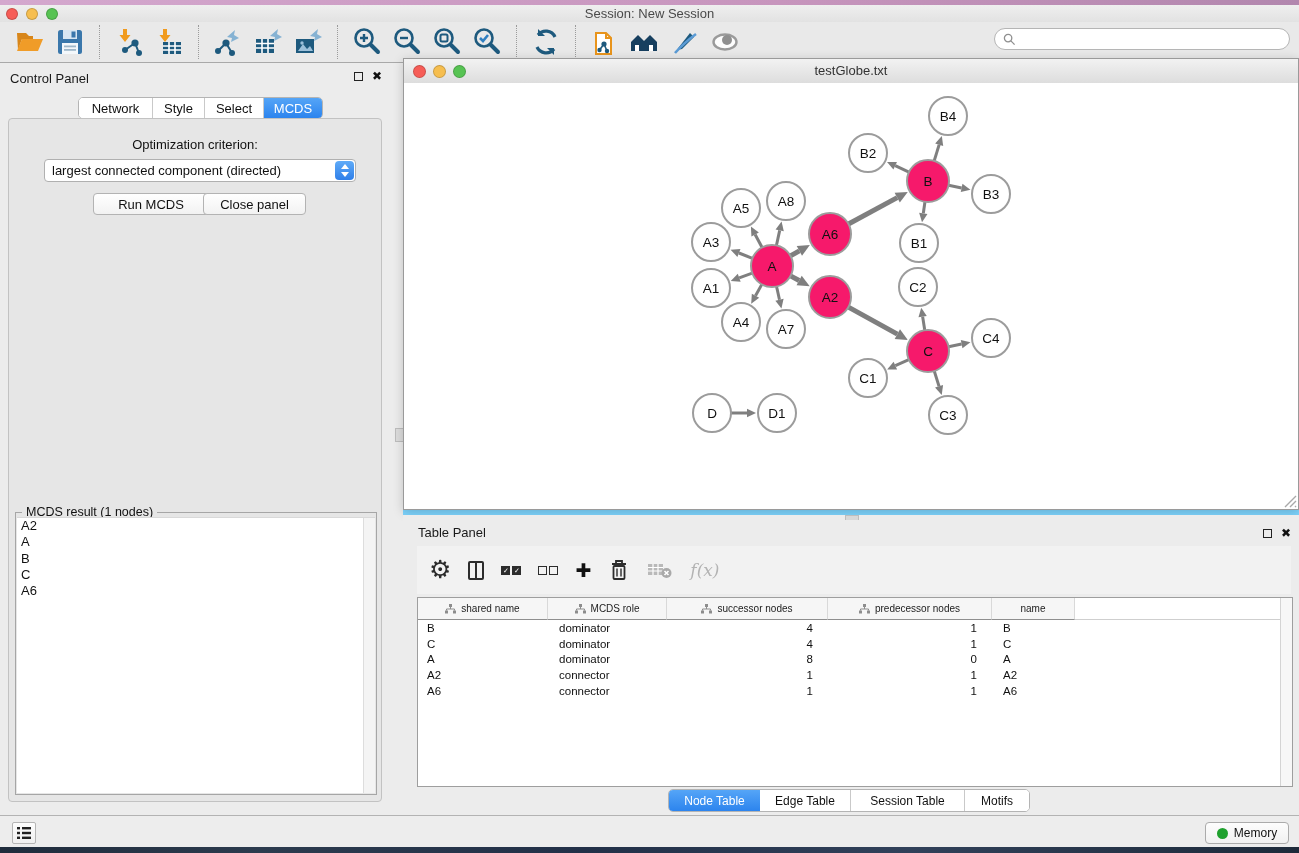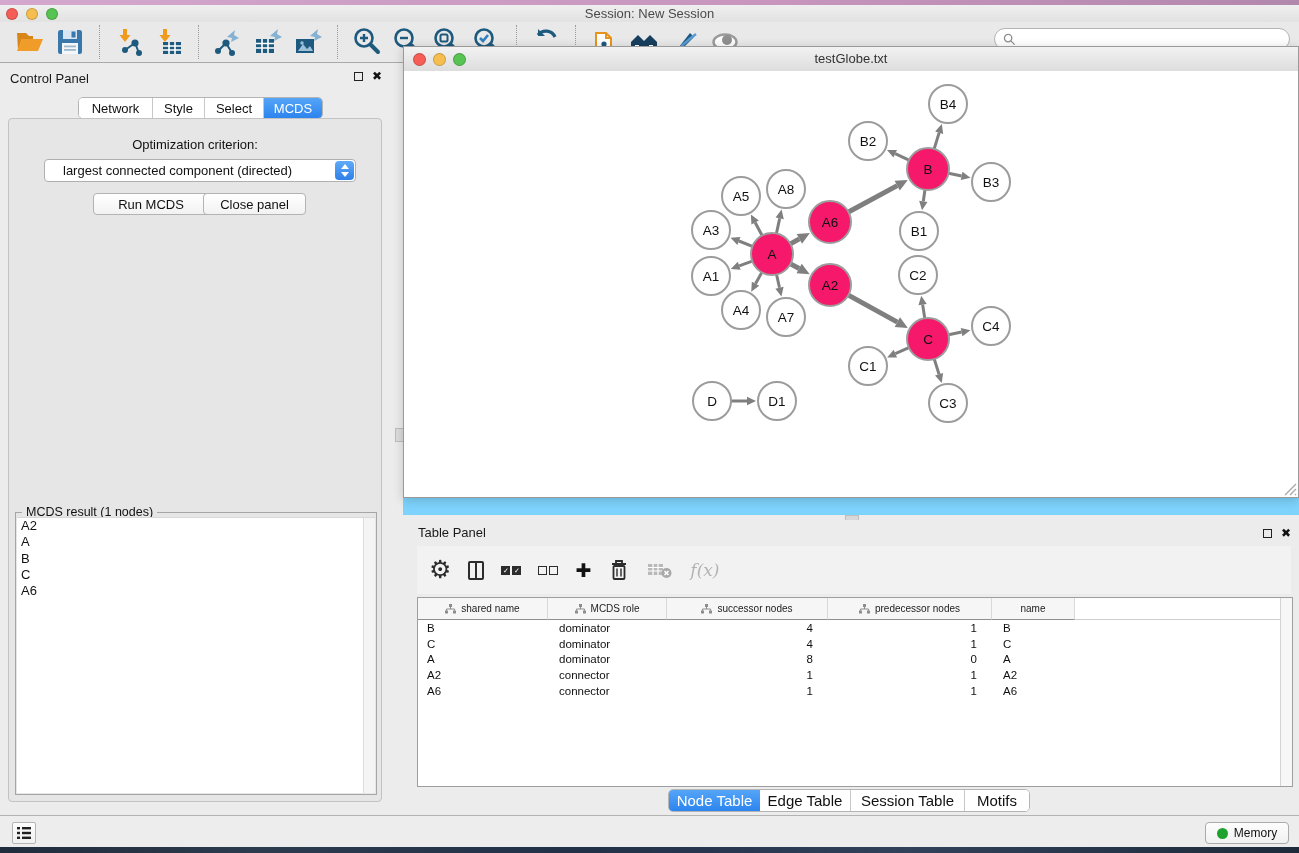--- a/index.html
+++ b/index.html
@@ -34,40 +34,40 @@
   .seg{display:flex;height:20px;border:1px solid #b4b4b4;border-radius:5px;background:#fff;overflow:hidden;}
   .seg .seg-item{display:flex;align-items:center;justify-content:center;font-size:13px;color:#111;border-right:1px solid #c9c9c9;background:#fff;}
   .seg .seg-item:last-child{border-right:none;}
   .seg .seg-item.active{background:linear-gradient(#55a5f7,#2c84ee);color:#fff;border-right:none;}
   .cp-tabs{position:absolute;left:78px;top:34px;}
   .cp-tabs .seg-item:nth-child(1){width:73px;} .cp-tabs .seg-item:nth-child(2){width:51px;}
   .cp-tabs .seg-item:nth-child(3){width:58px;} .cp-tabs .seg-item:nth-child(4){width:58px;}
   .cp-content{position:absolute;left:8px;top:55px;width:374px;height:684px;background:#e6e6e6;border:1px solid #c2c2c2;border-radius:4px;box-sizing:border-box;}
   .opt-label{position:absolute;left:0;right:0;top:18px;text-align:center;font-size:13px;color:#111;}
   .dropdown{position:absolute;left:35px;top:40px;width:312px;height:23px;background:#fff;border:1px solid #b0b0b0;border-radius:4px;box-sizing:border-box;display:flex;align-items:center;}
-  .dropdown .dd-text{flex:1;font-size:13px;padding-left:18px;color:#111;white-space:nowrap;overflow:hidden;}
+  .dropdown .dd-text{flex:1;font-size:13px;padding-left:7px;color:#111;white-space:nowrap;overflow:hidden;}
   .dd-stepper{width:19px;height:19px;margin-right:1px;border-radius:4px;background:linear-gradient(#5fabf8,#2f7fe9);position:relative;}
   .dd-stepper:before,.dd-stepper:after{content:"";position:absolute;left:5.5px;border-left:4px solid transparent;border-right:4px solid transparent;}
   .dd-stepper:before{top:3px;border-bottom:5px solid #fff;}
   .dd-stepper:after{bottom:3px;border-top:5px solid #fff;}
   .cp-btn{position:absolute;top:74px;height:22px;background:linear-gradient(#ffffff,#f2f2f2);border:1px solid #b3b3b3;border-radius:4px;font-size:13px;color:#111;display:flex;align-items:center;justify-content:center;box-sizing:border-box;}
   .btn-run{left:84px;width:116px;}
   .btn-close{left:194px;width:103px;}
   .result-box{position:absolute;left:6px;top:393px;width:360px;height:281px;border:1px solid #a6a6a6;}
   .result-legend{position:absolute;left:6px;top:-8px;background:#e6e6e6;padding:0 4px;font-size:12.5px;color:#111;}
   .result-list{position:absolute;left:1px;top:4px;right:1px;bottom:1px;background:#fff;border-top:1px solid #d9d9d9;overflow:hidden;}
   .result-item{font-size:13px;color:#111;line-height:16.3px;padding-left:4px;}
   .result-scroll{position:absolute;right:0;top:0;bottom:0;width:11px;background:#f4f4f4;border-left:1px solid #ddd;}
 
   
   .v-splitter{position:absolute;left:390px;top:63px;width:13px;height:752px;background:#ececec;}
   .v-split-handle{position:absolute;left:395px;top:428px;width:9px;height:14px;background:#dcdcdc;border:1px solid #bdbdbd;box-sizing:border-box;}
 
   
-  .net-window{position:absolute;left:403px;top:46px;width:896px;height:452px;border:1px solid #9a9a9a;box-sizing:border-box;background:#fff;box-shadow:0 2px 10px rgba(0,0,0,.18);}
+  .net-window{position:absolute;left:403px;top:58px;width:896px;height:452px;border:1px solid #9a9a9a;box-sizing:border-box;background:#fff;box-shadow:0 2px 10px rgba(0,0,0,.18);}
   .net-titlebar{position:absolute;left:0;top:0;right:0;height:24px;background:linear-gradient(#f2f2f2,#dddddd);border-bottom:1px solid #a5a5a5;}
   .net-titlebar .title{position:absolute;left:0;right:0;top:4px;text-align:center;font-size:13px;color:#333;}
   .net-lights{position:absolute;left:9px;top:6px;display:flex;gap:7px;}
   .net-lights .light{width:13px;height:13px;}
   .net-canvas{position:absolute;left:0;top:24px;right:0;bottom:0;background:#fff;overflow:hidden;}
   .resize-grip{position:absolute;right:1px;bottom:1px;width:13px;height:13px;}
 
   
   .h-divider{position:absolute;left:403px;top:515px;width:896px;height:5px;background:#ececec;}
   .h-split-handle{position:absolute;left:845px;top:515px;width:14px;height:6px;background:#d8d8d8;border:1px solid #bdbdbd;box-sizing:border-box;}
@@ -92,21 +92,21 @@
      display:flex;align-items:center;justify-content:center;font-size:10px;color:#222;gap:5px;box-sizing:border-box;}
   .tbl-headrow .cell.filler{background:#fff;border-right:none;border-bottom:1px solid #cfcfcf;}
   .tbl-row .cell{height:15.7px;font-size:11.5px;color:#111;display:flex;align-items:center;box-sizing:border-box;background:#fff;}
   .tbl-row .cell.c1{padding-left:9px;}
   .tbl-row .cell.c2{padding-left:11px;}
   .tbl-row .cell.num{justify-content:flex-end;padding-right:15px;}
   .tbl-row .cell.c5{padding-left:11px;}
   .tbl-scroll{position:absolute;right:0;top:0;bottom:0;width:11px;background:#f7f7f7;border-left:1px solid #d4d4d4;}
   .tp-tabs{position:absolute;left:265px;top:269px;}
   .tp-tabs .seg{height:21px;border-radius:5px;}
-  .tp-tabs .seg-item{font-size:15px;}
+  .tp-tabs .seg-item{font-size:12px;}
   .tp-tabs .seg-item:nth-child(1){width:91px;} .tp-tabs .seg-item:nth-child(2){width:90px;}
   .tp-tabs .seg-item:nth-child(3){width:113px;} .tp-tabs .seg-item:nth-child(4){width:64px;}
 
   
   .statusbar{position:absolute;left:0;top:815px;width:1299px;height:32px;background:#ededed;border-top:1px solid #b3b3b3;box-sizing:border-box;}
   .status-list-btn{position:absolute;left:12px;top:6px;width:24px;height:22px;background:linear-gradient(#fdfdfd,#f0f0f0);border:1px solid #b5b5b5;border-radius:2px;display:flex;align-items:center;justify-content:center;box-sizing:border-box;}
   .memory-btn{position:absolute;right:10px;top:6px;width:84px;height:22px;background:linear-gradient(#fdfdfd,#f1f1f1);border:1px solid #ababab;border-radius:4px;display:flex;align-items:center;justify-content:center;gap:6px;font-size:12px;color:#111;box-sizing:border-box;}
   .memory-dot{width:11px;height:11px;border-radius:50%;background:#1fa12e;}
   svg{display:block;}
 </style>

